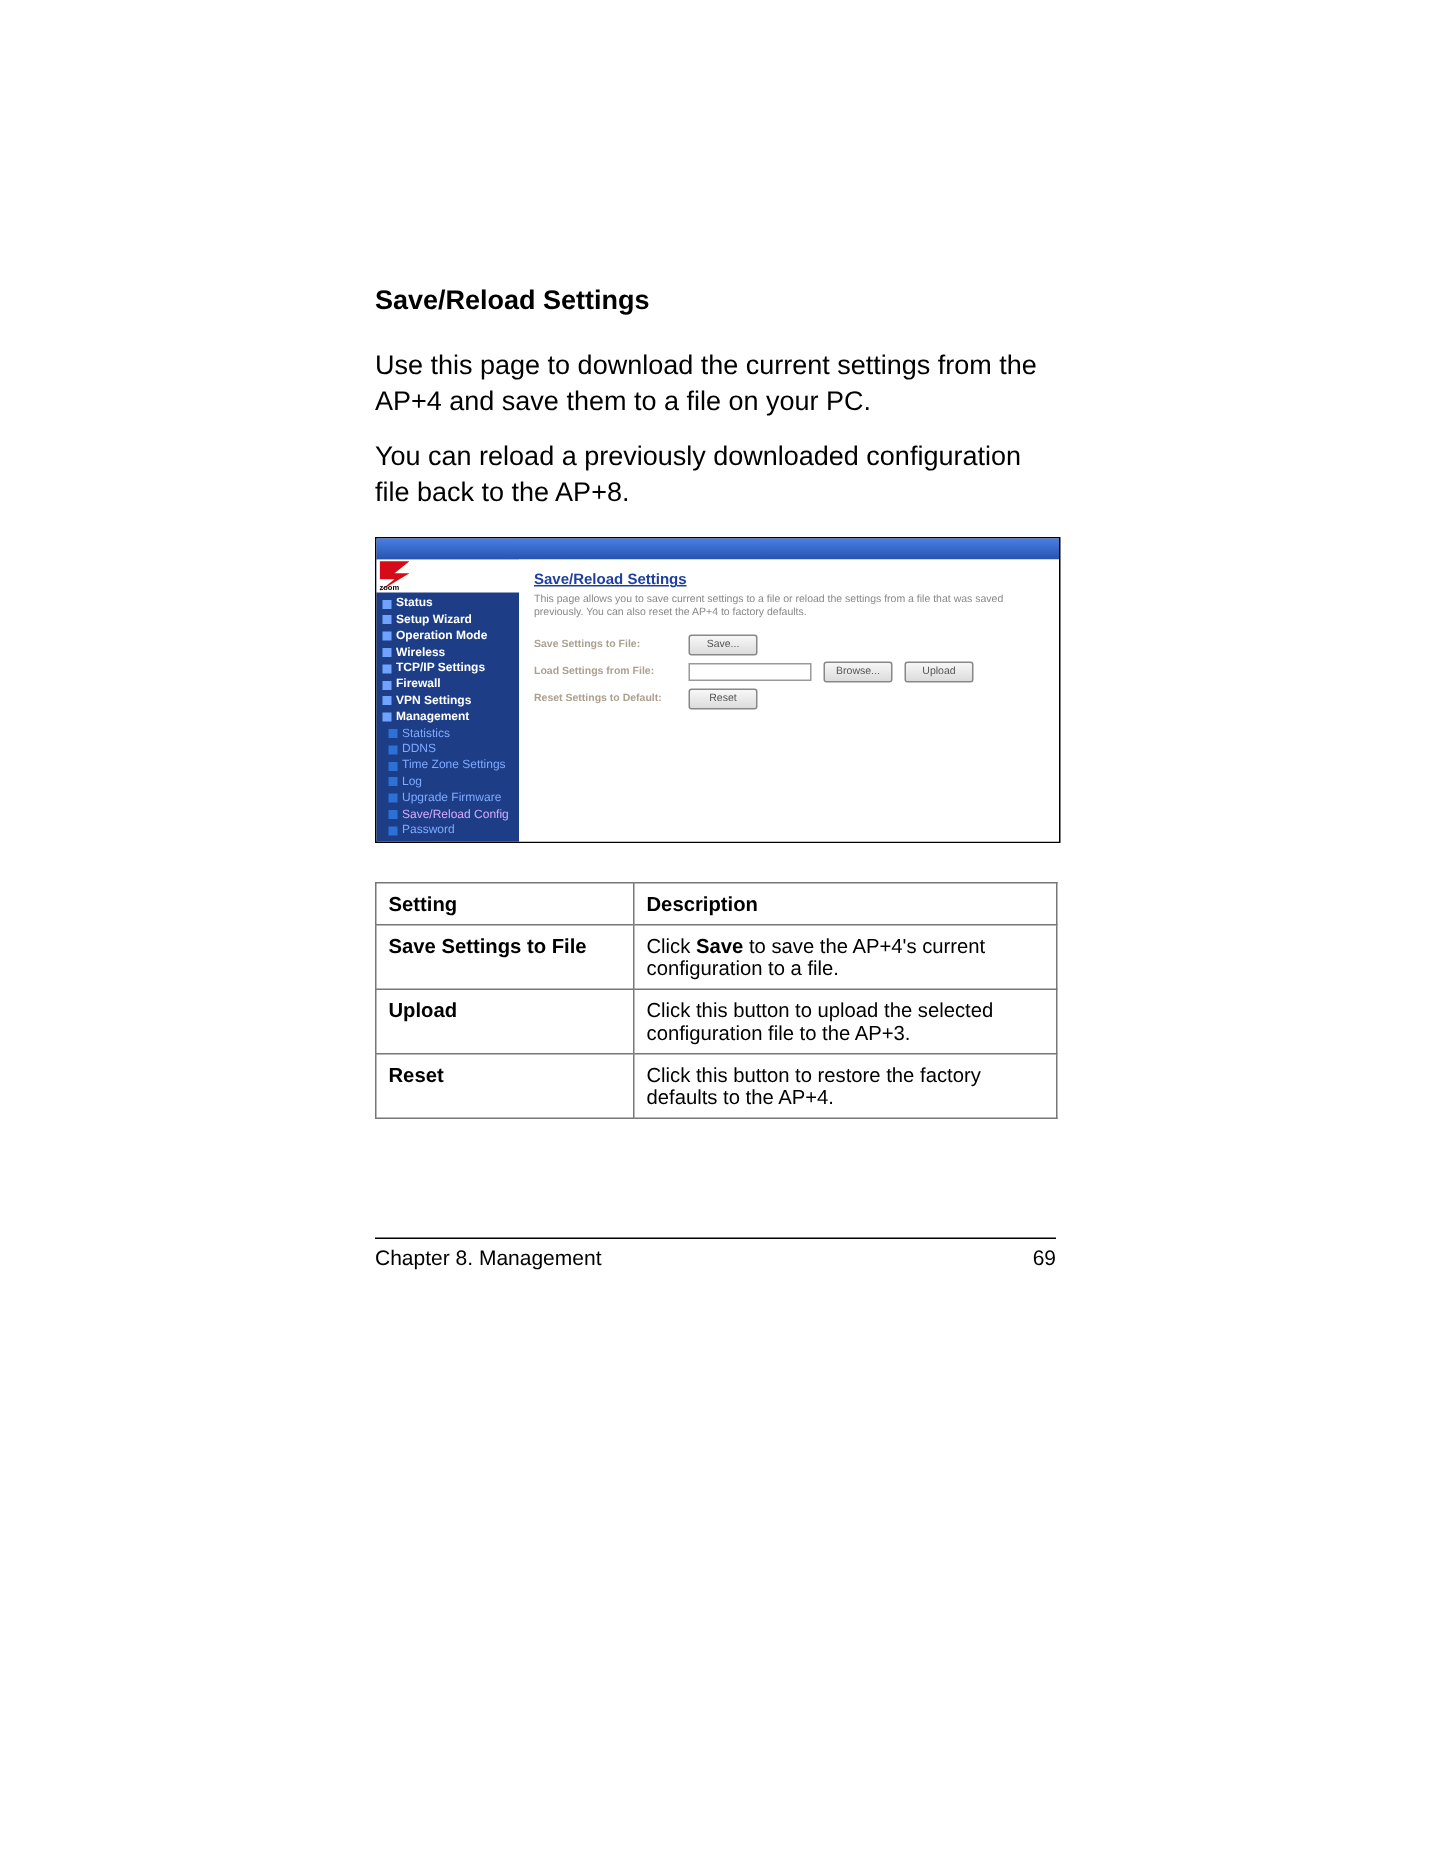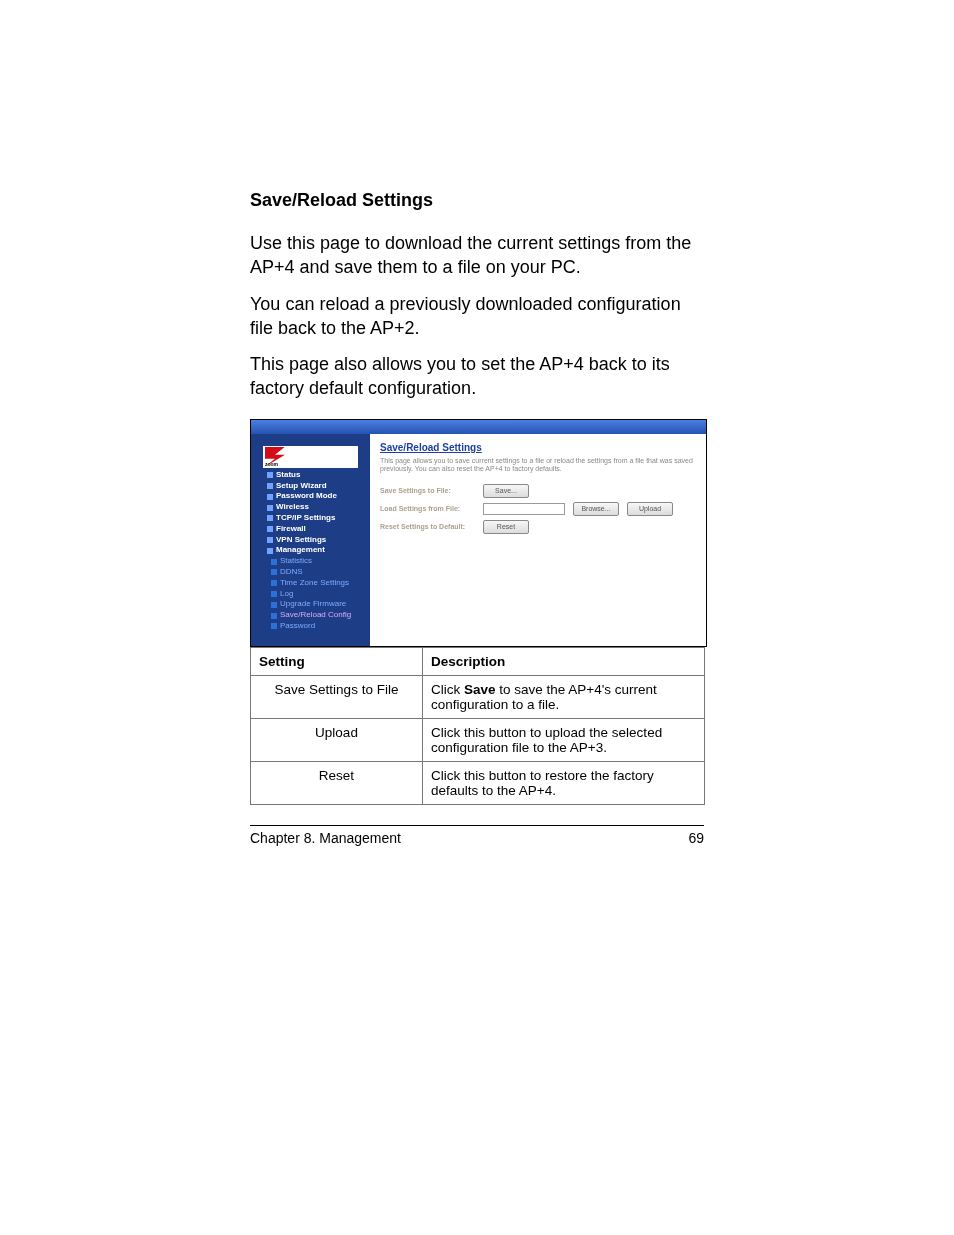--- a/index.html
+++ b/index.html
@@ -45,21 +45,21 @@
     height: 14px;
     background: linear-gradient(#4a7fe5, #2653b0);
   }
   .shot-body {
     display: flex;
   }
   .shot-nav {
     width: 95px;
     background: #1d3e86;
     color: #fff;
-    padding: 12px;
+    padding: 0;
   }
   .shot-logo {
     height: 22px;
     background: #fff;
     position: relative;
   }
   .shot-logo .z {
     position: absolute;
     left: 2px; top: 1px; bottom: 1px;
     width: 20px;
@@ -135,37 +135,37 @@
     color: #555;
     display: inline-flex;
     align-items: center;
     justify-content: center;
     padding: 0 4px;
     border-radius: 2px;
   }
 
   
   table.defs {
+    margin-top: 26px;
     width: 455px;
     border-collapse: collapse;
     font-size: 13.5px;
   }
   table.defs th, table.defs td {
     border: 1px solid #777;
     padding: 6px 8px;
     vertical-align: top;
     text-align: left;
   }
   table.defs th {
     font-weight: bold;
   }
   table.defs td.setting {
-    font-weight: normal;
+    font-weight: bold;
     width: 155px;
-    text-align: center;
   }
 
   
   .footer {
     position: absolute;
     bottom: 186px;
     left: 250px;
     right: 250px;
   }
   .footer .rule {
@@ -179,43 +179,42 @@
   }
 </style>
 </head>
 <body>
 
 <div class="page">
 
   <div class="section-title">Save/Reload Settings</div>
 
   <p class="para">Use this page to download the current settings from the AP+4 and save them to a file on your PC.</p>
-  <p class="para">You can reload a previously downloaded configuration file back to the AP+2.</p>
-  <p class="para">This page also allows you to set the AP+4 back to its factory default configuration.</p>
+  <p class="para">You can reload a previously downloaded configuration file back to the AP+8.</p>
 
   <div class="shot">
     <div class="shot-topbar"></div>
     <div class="shot-body">
       <div class="shot-nav">
         <div class="shot-logo">
           <div class="z"></div>
           <div class="brand">zoom</div>
         </div>
         <div class="nav-group">
           <div class="nav-item bold-it">
               <span class="sq"></span>
               <span>Status</span>
             </div>
           <div class="nav-item bold-it">
               <span class="sq"></span>
               <span>Setup Wizard</span>
             </div>
           <div class="nav-item bold-it">
               <span class="sq"></span>
-              <span>Password Mode</span>
+              <span>Operation Mode</span>
             </div>
           <div class="nav-item bold-it">
               <span class="sq"></span>
               <span>Wireless</span>
             </div>
           <div class="nav-item bold-it">
               <span class="sq"></span>
               <span>TCP/IP Settings</span>
             </div>
           <div class="nav-item bold-it">

